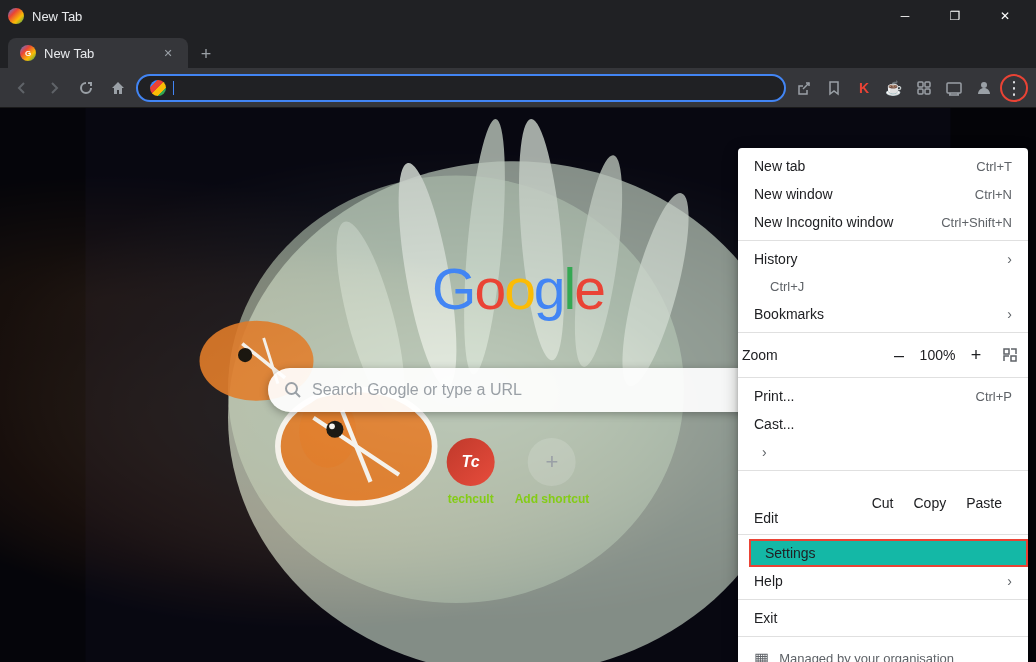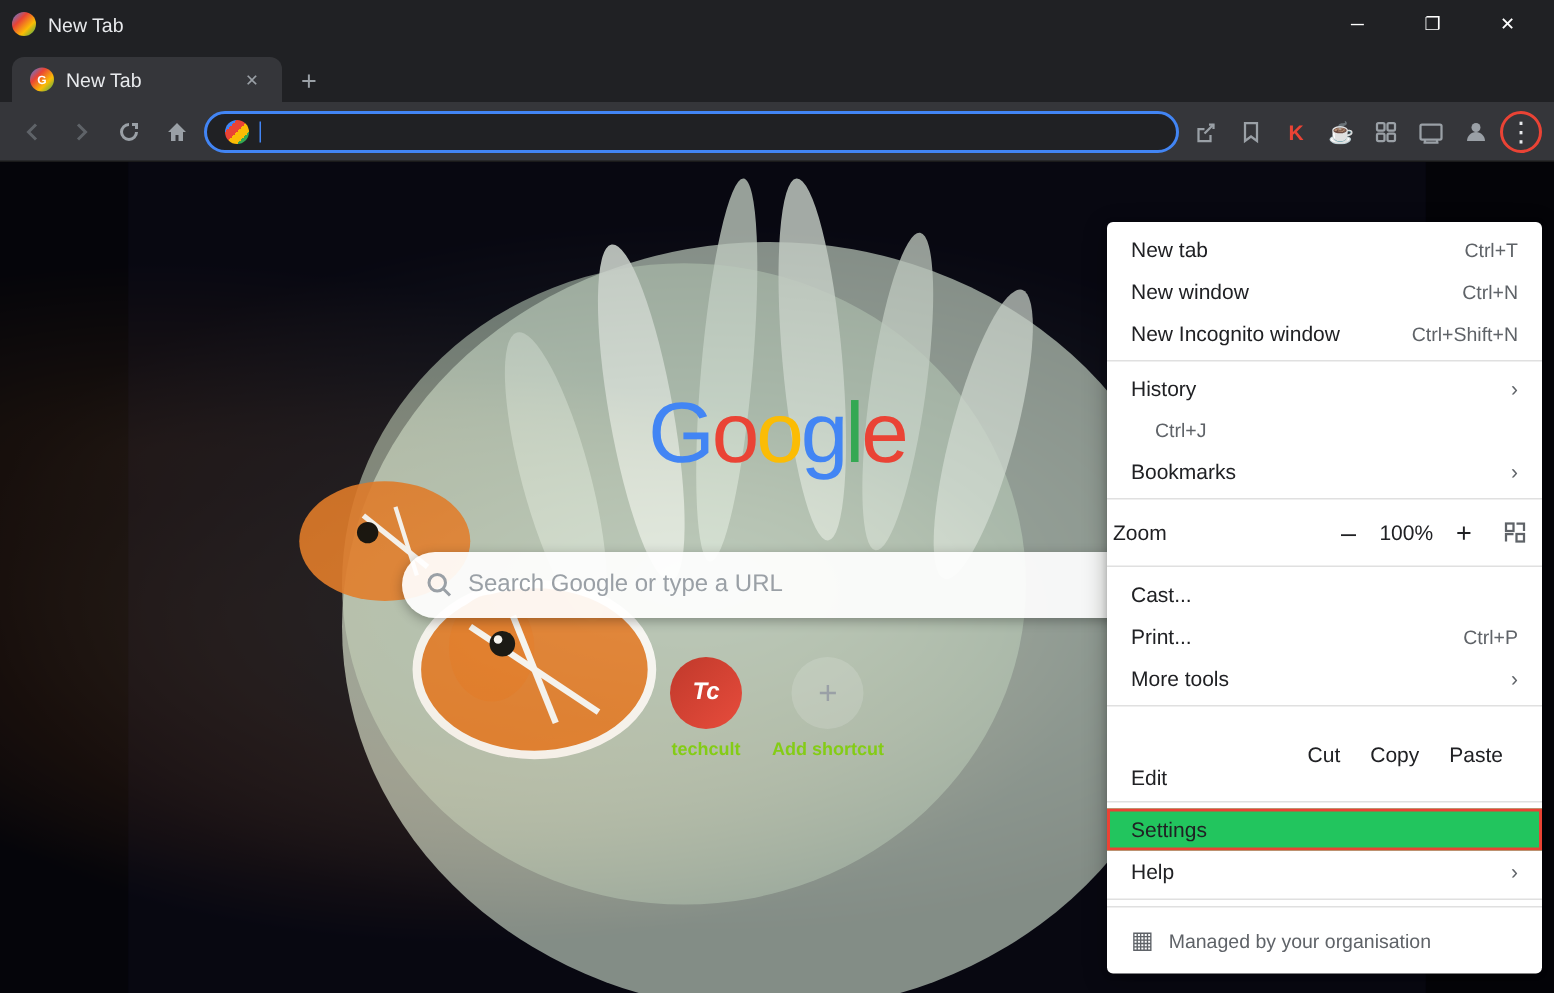--- a/index.html
+++ b/index.html
@@ -234,23 +234,24 @@
     .menu-item {
       display: flex;
       align-items: center;
       padding: 6px 16px;
       cursor: pointer;
       color: #202124;
       white-space: nowrap;
       position: relative;
     }
     .menu-item.highlighted {
-      background: #22c55e;
+      background: #14b8a6;
       outline: 2px solid #ea4335;
       outline-offset: -2px;
+      margin-left: 11px;
     }
     .menu-item-label { flex: 1; }
     .menu-item-shortcut { color: #5f6368; font-size: 13px; margin-left: 16px; }
     .menu-item-arrow { color: #5f6368; font-size: 14px; margin-left: 8px; }
     .menu-divider { height: 1px; background: #e0e0e0; margin: 4px 0; }
     .zoom-row {
       display: flex;
       align-items: center;
       padding: 4px 4px;
       gap: 0;
@@ -484,45 +485,47 @@
       <span class="zoom-fullscreen">
         <svg width="16" height="16" viewBox="0 0 16 16" fill="none" stroke="#5f6368" stroke-width="1.5">
             <rect x="2" y="2" width="5" height="5"></rect>
             <rect x="9" y="9" width="5" height="5"></rect>
             <path d="M9 2h5v5M7 9H2v5"></path>
           </svg>
       </span>
     </div>
     <div class="menu-divider"></div>
     <div class="menu-item">
-      <span class="menu-item-label">Cast...</span>
-    </div>
-    <div class="menu-item">
       <span class="menu-item-label">Print...</span>
       <span class="menu-item-shortcut">Ctrl+P</span>
     </div>
     <div class="menu-item">
-      <span class="menu-item-label">More tools</span>
+      <span class="menu-item-label">Cast...</span>
+    </div>
+    <div class="menu-item">
       <span class="menu-item-arrow">›</span>
     </div>
     <div class="menu-divider"></div>
     <div class="edit-row">
       <span class="edit-label">Edit</span>
       <span class="edit-btn">Cut</span>
       <span class="edit-btn">Copy</span>
       <span class="edit-btn">Paste</span>
     </div>
     <div class="menu-divider"></div>
     <div class="menu-item highlighted">
       <span class="menu-item-label">Settings</span>
     </div>
     <div class="menu-item">
       <span class="menu-item-label">Help</span>
       <span class="menu-item-arrow">›</span>
     </div>
     <div class="menu-divider"></div>
+    <div class="menu-item">
+      <span class="menu-item-label">Exit</span>
+    </div>
     <div class="menu-divider"></div>
     <div class="managed-row">
       <span class="managed-icon">▦</span>
       <span>Managed by your organisation</span>
     </div>
   </div>
 </div>
 
 </body></html>

